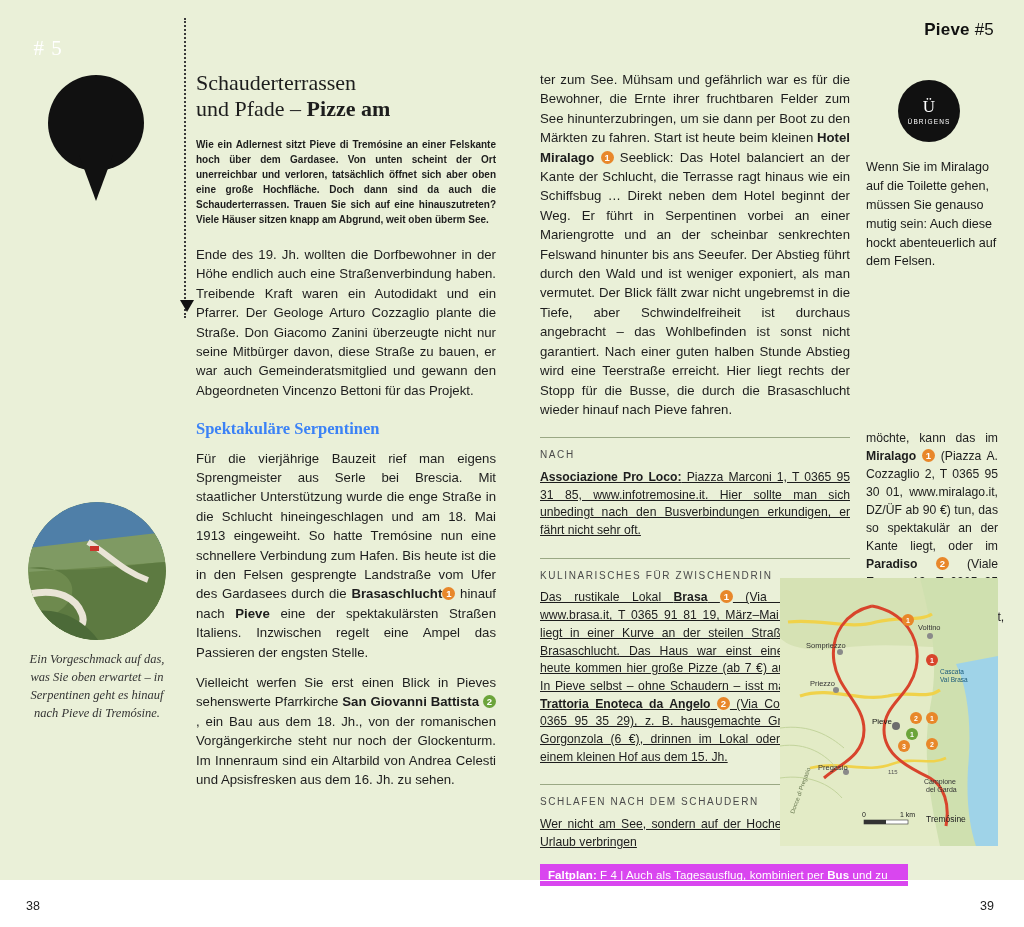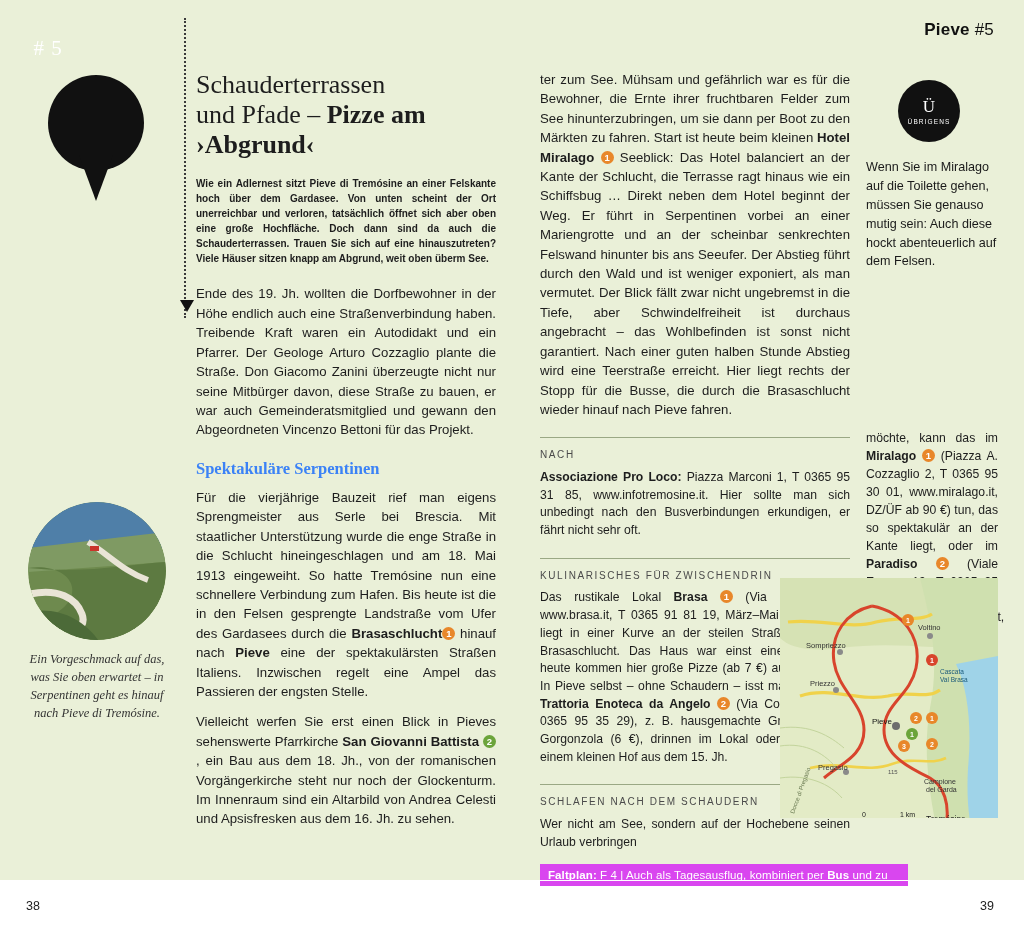--- a/index.html
+++ b/index.html
@@ -69,21 +69,21 @@
   
   .col{
     position:absolute;font-size:13.2px;line-height:1.47;color:#1d1d1d;
     font-family:"Liberation Sans", sans-serif;
   }
   .col1{left:196px;top:70px;width:300px;}
   .col2{left:540px;top:70px;width:310px;}
   .col3{left:866px;top:70px;width:132px;}
   h1.title{
     font-family:"Liberation Serif", serif;
-    font-size:26px;line-height:1.16;font-weight:normal;color:#1d1d1d;
+    font-size:22px;line-height:1.16;font-weight:normal;color:#1d1d1d;
     margin:0 0 16px 0;
   }
   h1.title b{font-weight:bold;}
   .lead{
     font-weight:bold;font-size:10px;line-height:1.5;margin:0 0 18px 0;
   }
   p{margin:0 0 11px 0;text-align:justify;hyphens:auto;}
   h2{
     font-family:"Liberation Serif", serif;
     font-size:16.5px;font-weight:bold;margin:17px 0 7px 0;color:#3b82f6;
@@ -93,34 +93,34 @@
     background:#e8872a;color:#fff;font-size:9.5px;line-height:13px;text-align:center;
     vertical-align:1px;font-weight:bold;
   }
   .num.green{background:#6ba43a;}
   .sep{
     border:0;border-top:1px solid #9aa884;margin:18px 0 10px 0;height:0;
   }
   .kicker{
     font-size:10px;letter-spacing:1.6px;color:#4a4a4a;margin:0 0 6px 0;font-weight:normal;
   }
-  .infos p{font-size:12.2px;line-height:1.45;}
+  .infos p{font-size:12.2px;line-height:1.45;text-decoration:underline;}
   
   .badge{
     position:absolute;left:898px;top:80px;width:62px;height:62px;border-radius:50%;
     background:#111;color:#fff;display:flex;flex-direction:column;align-items:center;justify-content:center;
   }
   .badge .u{font-family:"Liberation Serif",serif;font-size:17px;line-height:1;}
   .badge .t{font-size:6.5px;letter-spacing:1.1px;margin-top:3px;}
   .sidenote{
     position:absolute;left:866px;top:158px;width:132px;font-size:12.6px;line-height:1.5;
   }
   
   .map{
-    position:absolute;left:780px;top:578px;width:218px;height:240px;
+    position:absolute;left:780px;top:578px;width:218px;height:268px;
     overflow:hidden;background:#8b5cf6;
   }
   
   .footer-bar{
     position:absolute;left:540px;top:864px;width:368px;height:22px;background:#d946ef;
     color:#fff;font-size:11.5px;line-height:22px;padding-left:8px;box-sizing:border-box;
     letter-spacing:.1px;
   }
   .footer-bar b{font-weight:bold;}
   .bottom-rule{
@@ -164,21 +164,20 @@
         <path d="M0 110 C30 104 56 118 70 138 L0 138 Z" fill="#4c6a38"></path>
       </g>
     </svg>
   </div>
   <div class="photo-caption">Ein Vorgeschmack auf das, was Sie oben erwartet – in Serpentinen geht es hinauf nach Pieve di Tremósine.</div>
 
   <div class="col col1">
     <h1 class="title">
       <span>Schauderterrassen</span><br>
       <span>und Pfade – </span><b>Pizze am</b><br>
-      <b>›Abgrund‹</b>
     </h1>
     <p class="lead">Wie ein Adlernest sitzt Pieve di Tremósine an einer Felskante hoch über dem Gardasee. Von unten scheint der Ort unerreichbar und verloren, tatsächlich öffnet sich aber oben eine große Hochfläche. Doch dann sind da auch die Schauderterrassen. Trauen Sie sich auf eine hinauszutreten? Viele Häuser sitzen knapp am Abgrund, weit oben überm See.</p>
     <p>Ende des 19. Jh. wollten die Dorfbewohner in der Höhe endlich auch eine Straßenverbindung haben. Treibende Kraft waren ein Autodidakt und ein Pfarrer. Der Geologe Arturo Cozzaglio plante die Straße. Don Giacomo Zanini überzeugte nicht nur seine Mitbürger davon, diese Straße zu bauen, er war auch Gemeinderatsmitglied und gewann den Abgeordneten Vincenzo Bettoni für das Projekt.</p>
 
     <h2>Spektakuläre Serpentinen</h2>
     <p><span>Für die vierjährige Bauzeit rief man eigens Sprengmeister aus Serle bei Brescia. Mit staatlicher Unterstützung wurde die enge Straße in die Schlucht hineingeschlagen und am 18. Mai 1913 eingeweiht. So hatte Tremósine nun eine schnellere Verbindung zum Hafen. Bis heute ist die in den Felsen gesprengte Landstraße vom Ufer des Gardasees durch die </span><b>Brasaschlucht</b><span class="num">1</span><span> hinauf nach </span><b>Pieve</b><span> eine der spektakulärsten Straßen Italiens. Inzwischen regelt eine Ampel das Passieren der engsten Stelle.</span></p>
 
     <p><span>Vielleicht werfen Sie erst einen Blick in Pieves sehenswerte Pfarrkirche </span><b>San Giovanni Battista</b> <span class="num green">2</span><span>, ein Bau aus dem 18. Jh., von der romanischen Vorgängerkirche steht nur noch der Glockenturm. Im Innenraum sind ein Altarbild von Andrea Celesti und Apsisfresken aus dem 16. Jh. zu sehen.</span></p>
 
   </div>

